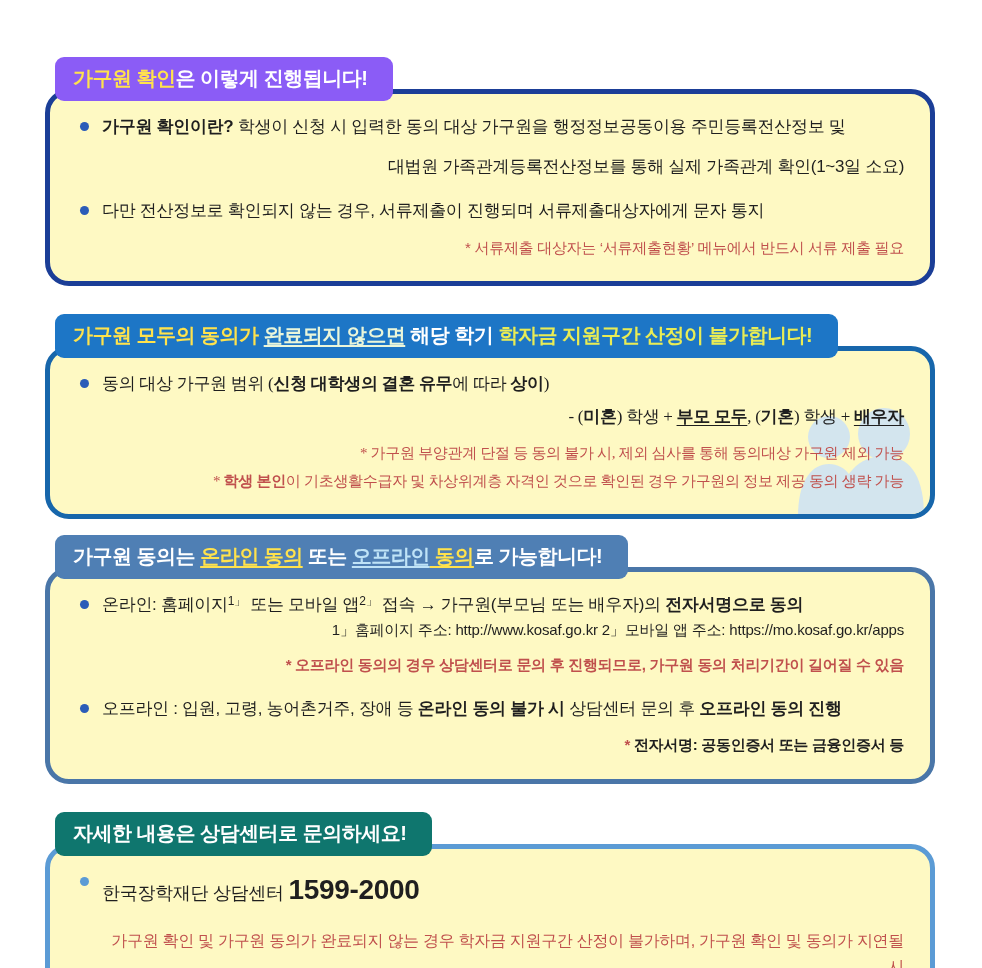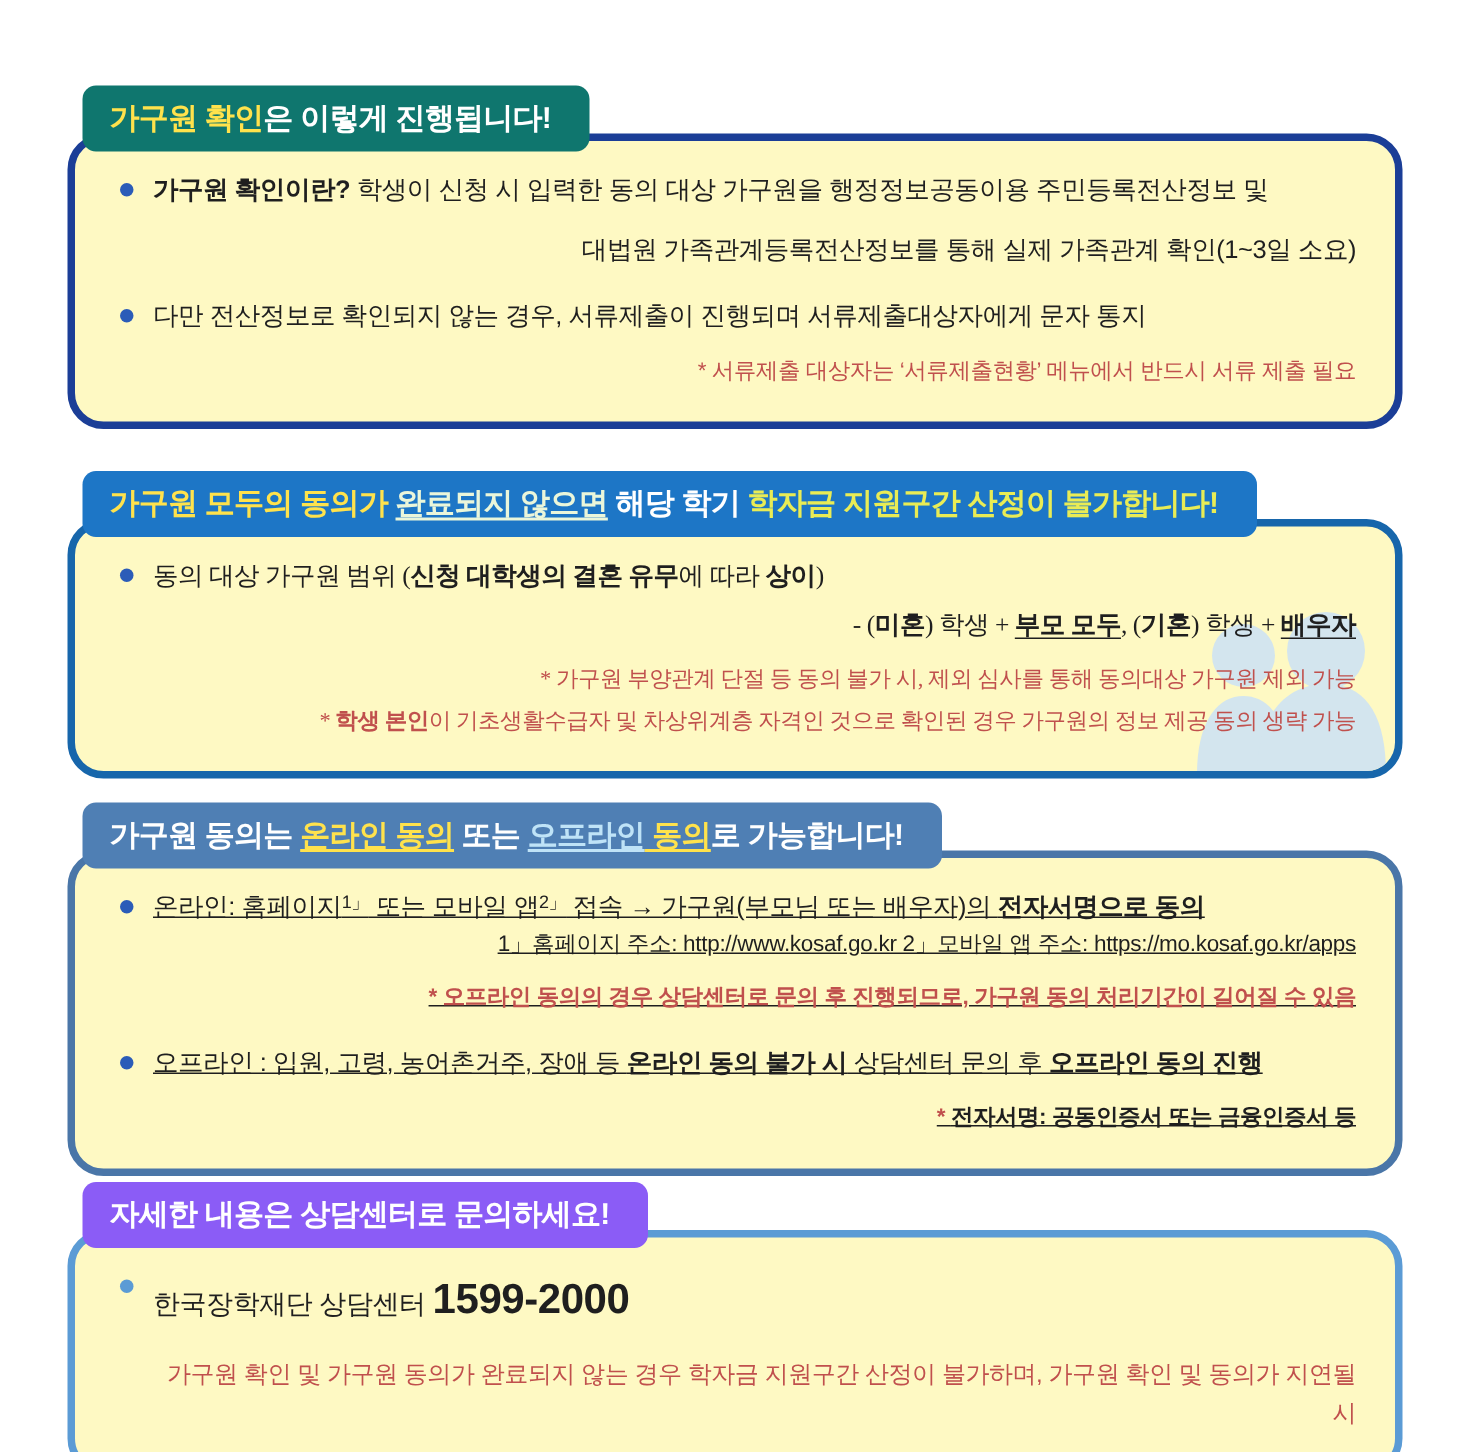--- a/index.html
+++ b/index.html
@@ -3,21 +3,21 @@
 <meta charset="utf-8">
 <style>
   html,body{margin:0;padding:0;}
   body{
     width:982px;height:968px;background:#ffffff;overflow:hidden;
     font-family:"Liberation Sans","DejaVu Sans",sans-serif;color:#1f1f1f;
   }
   .wrap{padding:57px 47px 0 45px;}
   .section{margin-bottom:28px;}
   .section.s2{margin-bottom:16px;}
-  .section.s3{margin-bottom:4px;text-decoration:underline;}
+  .section.s3{margin-bottom:28px;}
   .section.s4{margin-bottom:0;}
   .hdr{
     display:inline-block;position:relative;z-index:2;margin-left:10px;
     padding:8px 26px 9px 18px;border-radius:9px;
     font-size:20px;font-weight:bold;color:#ffffff;letter-spacing:-0.5px;white-space:nowrap;
   }
   .box{
     position:relative;z-index:1;margin-top:-12px;background:#fef9c3;
     border:5px solid #1b3e97;border-radius:24px;
     padding:20px 26px 22px 30px;overflow:hidden;text-align:right;
@@ -37,21 +37,21 @@
   .u{text-decoration:underline;text-underline-offset:3px;}
   .sup{font-size:12px;vertical-align:5px;}
   .big{font-size:28px;}
   .s4 .bullet{font-size:18px;}
   .people{position:absolute;right:6px;bottom:-2px;width:128px;height:112px;z-index:0;}
 </style>
 </head>
 <body>
 
 <div class="wrap" id="content">
-    <section class="section s1"><div class="hdr" style="background: #0f766e;"><span style="color: rgb(255, 226, 76);">가구원 확인</span><span>은 이렇게 진행됩니다!</span></div><div class="box" style="border-color: rgb(27, 62, 151);">
+    <section class="section s1"><div class="hdr" style="background: #8b5cf6;"><span style="color: rgb(255, 226, 76);">가구원 확인</span><span>은 이렇게 진행됩니다!</span></div><div class="box" style="border-color: rgb(27, 62, 151);">
         <div class="line bullet">
           <span class="dot" style="background: rgb(43, 92, 184);"></span>
           <span><span class="b">가구원 확인이란?</span><span> 학생이 신청 시 입력한 동의 대상 가구원을 행정정보공동이용 주민등록전산정보 및</span></span>
         </div>
         <div class="line cont"><span>대법원 가족관계등록전산정보를 통해 실제 가족관계 확인(1~3일 소요)</span></div>
         <div class="line bullet gap">
           <span class="dot" style="background: rgb(43, 92, 184);"></span>
           <span><span>다만 전산정보로 확인되지 않는 경우, 서류제출이 진행되며 서류제출대상자에게 문자 통지</span></span>
         </div>
         <div class="line note"><span style="color: rgb(192, 80, 77);">* 서류제출 대상자는 ‘서류제출현황’ 메뉴에서 반드시 서류 제출 필요</span></div>
@@ -77,20 +77,20 @@
           <span><span>온라인: 홈페이지</span><span class="sup">1」</span><span> 또는 모바일 앱</span><span class="sup">2」</span><span> 접속 → 가구원(부모님 또는 배우자)의 </span><span class="b">전자서명으로 동의</span></span>
         </div>
         <div class="line sub"><span>1」홈페이지 주소: http://www.kosaf.go.kr   2」모바일 앱 주소: https://mo.kosaf.go.kr/apps</span></div>
         <div class="line note"><span class="b" style="color: rgb(192, 80, 77);">* 오프라인 동의의 경우 상담센터로 문의 후 진행되므로, 가구원 동의 처리기간이 길어질 수 있음</span></div>
         <div class="line bullet gap">
           <span class="dot" style="background: rgb(43, 92, 184);"></span>
           <span><span>오프라인 : 입원, 고령, 농어촌거주, 장애 등 </span><span class="b">온라인 동의 불가 시</span><span> 상담센터 문의 후 </span><span class="b">오프라인 동의 진행</span></span>
         </div>
         <div class="line note"><span class="b" style="color: rgb(192, 80, 77);">* </span><span class="b" style="color: rgb(31, 31, 31);">전자서명: 공동인증서 또는 금융인증서 등</span></div>
       </div></section>
-    <section class="section s4"><div class="hdr" style="background: #8b5cf6;"><span>자세한 내용은 상담센터로 문의하세요!</span></div><div class="box" style="border-color: rgb(91, 155, 213);">
+    <section class="section s4"><div class="hdr" style="background: #0f766e;"><span>자세한 내용은 상담센터로 문의하세요!</span></div><div class="box" style="border-color: rgb(91, 155, 213);">
         <div class="line bullet">
           <span class="dot" style="background: rgb(91, 155, 213);"></span>
           <span><span>한국장학재단 상담센터 </span><span class="b big">1599-2000</span></span>
         </div>
         <div class="line para"><span style="color: rgb(192, 80, 77);">가구원 확인 및 가구원 동의가 완료되지 않는 경우 학자금 지원구간 산정이 불가하며, 가구원 확인 및 동의가 지연될 시</span></div>
       </div></section>
   </div>
 
 </body></html>

